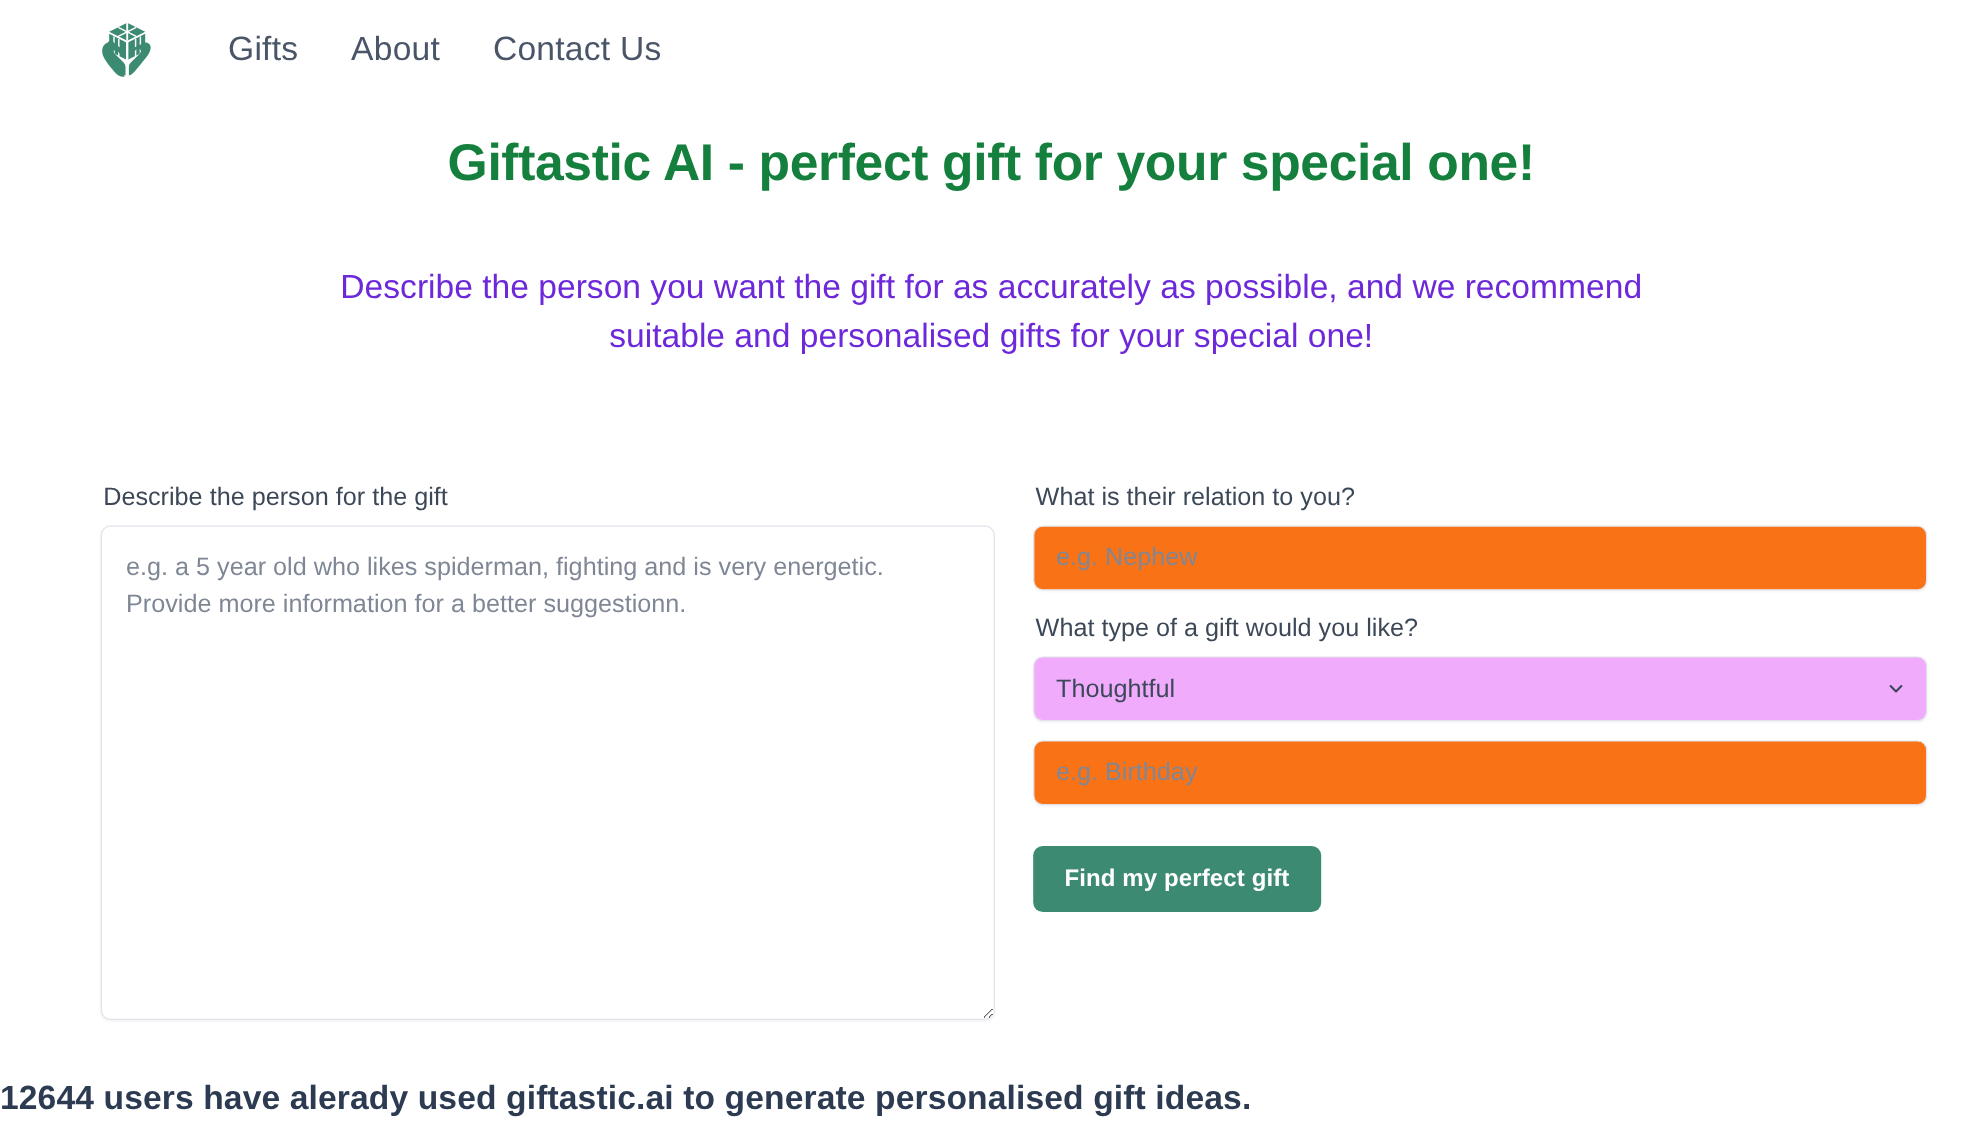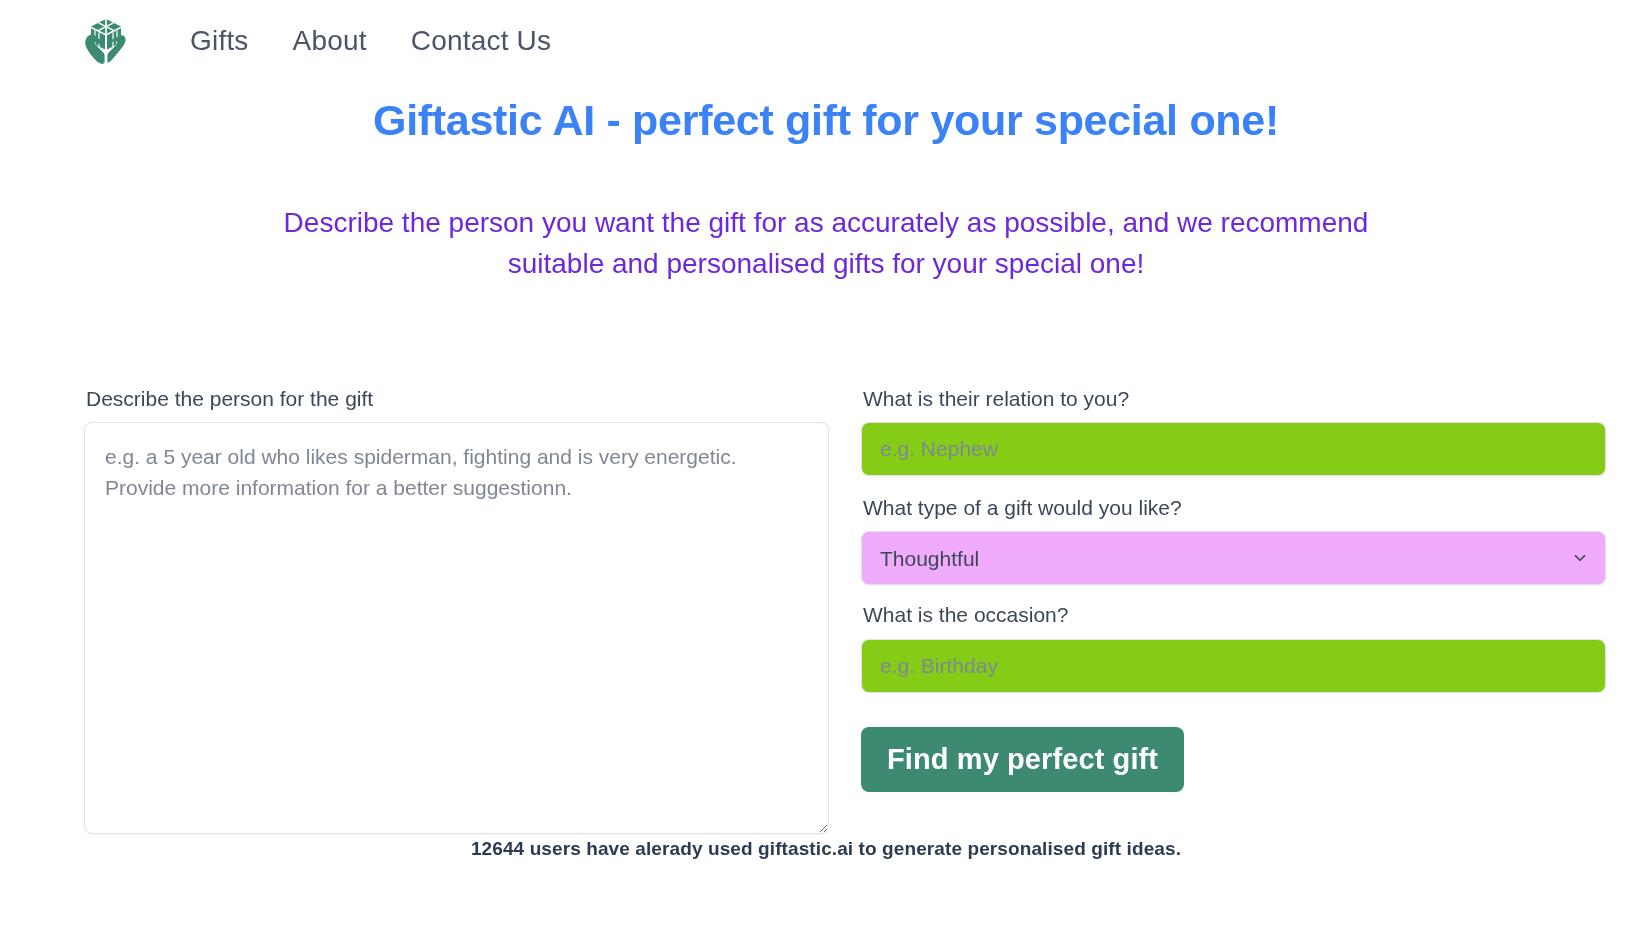--- a/index.html
+++ b/index.html
@@ -47,22 +47,22 @@
   }
 
   
   .hero {
     text-align: center;
     padding: 14px 0 0 0;
   }
   .page-title {
     font-size: 43px;
     font-weight: 700;
-    color: #3b82f6;
-    margin: 0;
+    color: #15803d;
+    margin: 16px;
     letter-spacing: -0.3px;
     line-height: 1.25;
   }
   .page-subtitle {
     font-size: 28px;
     font-weight: 400;
     color: #6d28d9;
     margin: 54px auto 0 auto;
     max-width: 1120px;
     line-height: 1.48;
@@ -108,21 +108,21 @@
   .text-input {
     width: 100%;
     height: 54px;
     border: 1px solid #e2e3ea;
     border-radius: 8px;
     padding: 0 18px;
     font-family: "Liberation Sans", sans-serif;
     font-size: 21px;
     color: #3c4858;
     outline: none;
-    background: #84cc16;
+    background: #f97316;
     box-shadow: 0 1px 2px rgba(16,24,40,0.04);
   }
   .text-input::placeholder { color: #7f8796; }
 
   .select-wrap {
     position: relative;
     width: 100%;
   }
   .select-box {
     width: 100%;
@@ -154,32 +154,33 @@
   .spacer-18 { height: 18px; }
   .spacer-16 { height: 16px; }
 
   .submit-btn {
     margin-top: 34px;
     background: #3d8a73;
     color: #ffffff;
     border: none;
     border-radius: 8px;
     font-family: "Liberation Sans", sans-serif;
-    font-size: 29px;
+    font-size: 20px;
     font-weight: 700;
     letter-spacing: 0.1px;
     padding: 16px 26px;
     cursor: pointer;
     line-height: 1.15;
   }
 
   
   .footer-note {
-    text-align: center;
-    font-size: 19px;
+    text-align: left;
+    margin-top: 44px;
+    font-size: 28px;
     font-weight: 700;
     color: #2d3b52;
     letter-spacing: 0.1px;
   }
 </style>
 </head>
 <body>
 
 <div class="navbar">
   <a class="brand-logo-link" href="#" style="text-decoration:none;">
@@ -234,20 +235,19 @@
       <select class="select-box">
         <option>Thoughtful</option>
       </select>
       <svg class="chevron" viewBox="0 0 20 20" fill="none">
         <path d="M5 7.5 L10 12.5 L15 7.5" stroke="#3c4458" stroke-width="1.9" stroke-linecap="round" stroke-linejoin="round"></path>
       </svg>
     </div>
 
     <div class="spacer-16"></div>
 
-    <label class="field-label">What is the occasion?</label>
     <input class="text-input" type="text" placeholder="e.g. Birthday" style="">
 
     <button class="submit-btn">Find my perfect gift</button>
   </div>
 </div>
 
 <div class="footer-note">12644 users have alerady used giftastic.ai to generate personalised gift ideas.</div>
 
 </body></html>

